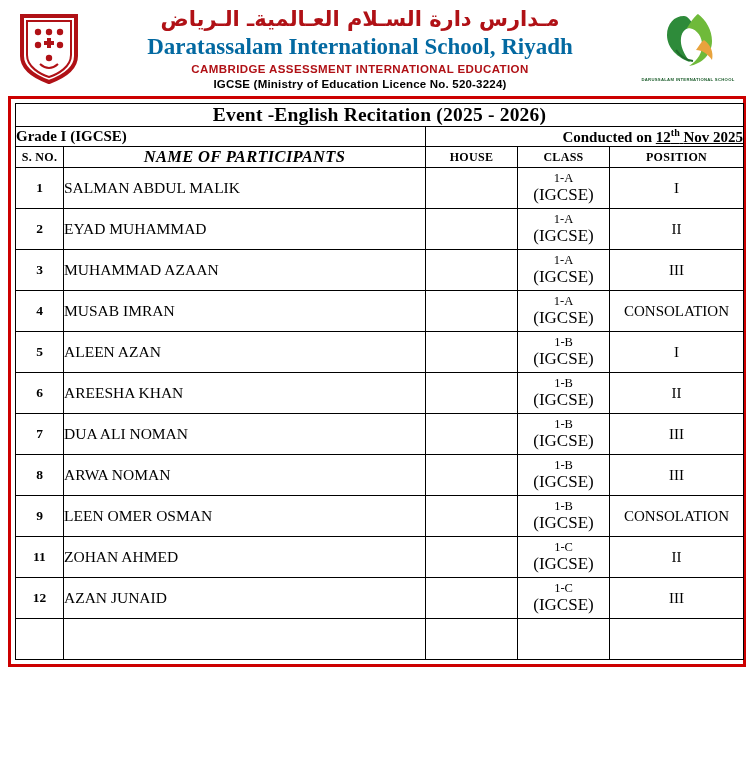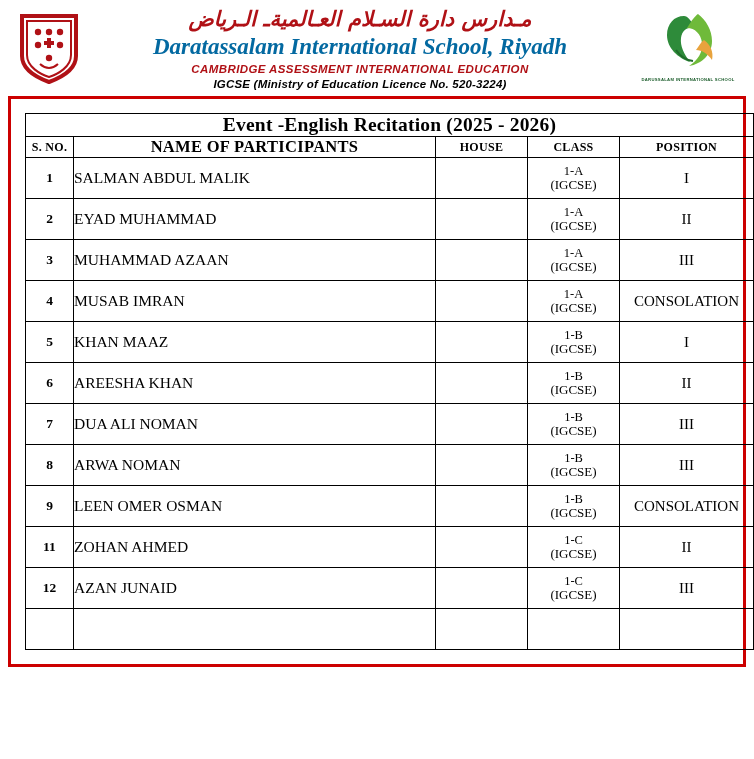--- a/index.html
+++ b/index.html
@@ -29,21 +29,20 @@
     height: 72px;
     flex: 0 0 62px;
     position: relative;
   }
   .crest svg { display: block; }
 
   .header-center {
     flex: 1 1 auto;
     text-align: center;
     padding: 0 8px;
-    font-style: italic;
   }
   .arabic-title {
     font-family: "DejaVu Sans", sans-serif;
     direction: rtl;
     font-size: 21px;
     font-weight: bold;
     color: #b01116;
     letter-spacing: 1px;
     line-height: 1.25;
   }
@@ -86,21 +85,21 @@
     color: #1a5c2a;
     letter-spacing: 0.3px;
     margin-top: 1px;
     white-space: nowrap;
   }
 
   
   .sheet {
     margin: 4px 8px 0 8px;
     border: 3px solid #cc0000;
-    padding: 14px;
+    padding: 4px;
     background: #ffffff;
     box-sizing: border-box;
   }
   table.main {
     width: 100%;
     border-collapse: collapse;
     table-layout: fixed;
   }
   table.main td, table.main th {
     border: 1px solid #000000;
@@ -133,42 +132,42 @@
   }
   sup { font-size: 10px; }
 
   .col-head {
     text-align: center;
     font-size: 12px;
     font-weight: bold;
     padding: 7px 2px;
     letter-spacing: 0.3px;
   }
-  .col-head.name { font-size: 16.5px; }
+  .col-head.name { font-size: 16.5px; font-style: italic; }
 
   td.sno {
     text-align: center;
     font-size: 13.5px;
     font-weight: bold;
     height: 40px;
   }
   td.pname {
     text-align: left;
     padding-left: 9px;
     font-size: 15.5px;
   }
   td.house { }
   td.klass {
     text-align: center;
     font-size: 12.5px;
     line-height: 1.12;
     padding: 2px 0;
   }
   td.klass .c1 { display: block; }
-  td.klass .c2 { display: block; font-size: 13px; }
+  td.klass .c2 { display: block; font-size: 17px; }
   td.pos {
     text-align: center;
     font-size: 15px;
   }
 
   
   col.c-sno   { width: 48px; }
   col.c-name  { width: 362px; }
   col.c-house { width: 92px; }
   col.c-class { width: 92px; }
@@ -220,20 +219,27 @@
         <col class="c-name">
         <col class="c-house">
         <col class="c-class">
         <col class="c-pos">
     </colgroup>
     <tbody>
       <tr>
         <td class="event-title" colspan="5">Event -English Recitation  (2025 - 2026)</td>
       </tr>
       <tr>
+        <td class="grade-cell" colspan="2">Grade  I (IGCSE)</td>
+        <td class="conducted-cell" colspan="3">
+          <span>Conducted on</span>
+          <span class="date-underline"><span>12</span><sup>th</sup> <span>Nov 2025</span></span>
+        </td>
+      </tr>
+      <tr>
         <td class="col-head">S. NO.</td>
         <td class="col-head name">NAME OF PARTICIPANTS</td>
         <td class="col-head">HOUSE</td>
         <td class="col-head">CLASS</td>
         <td class="col-head">POSITION</td>
       </tr>
 
       <tr>
         <td class="sno">1</td>
         <td class="pname">SALMAN ABDUL MALIK</td>
@@ -273,21 +279,21 @@
         <td class="house"></td>
         <td class="klass">
           <span class="c1">1-A</span>
           <span class="c2">(IGCSE)</span>
         </td>
         <td class="pos">CONSOLATION</td>
       </tr>
 
       <tr>
         <td class="sno">5</td>
-        <td class="pname">KHAN MAAZ</td>
+        <td class="pname">ALEEN AZAN</td>
         <td class="house"></td>
         <td class="klass">
           <span class="c1">1-B</span>
           <span class="c2">(IGCSE)</span>
         </td>
         <td class="pos">I</td>
       </tr>
 
       <tr>
         <td class="sno">6</td>

